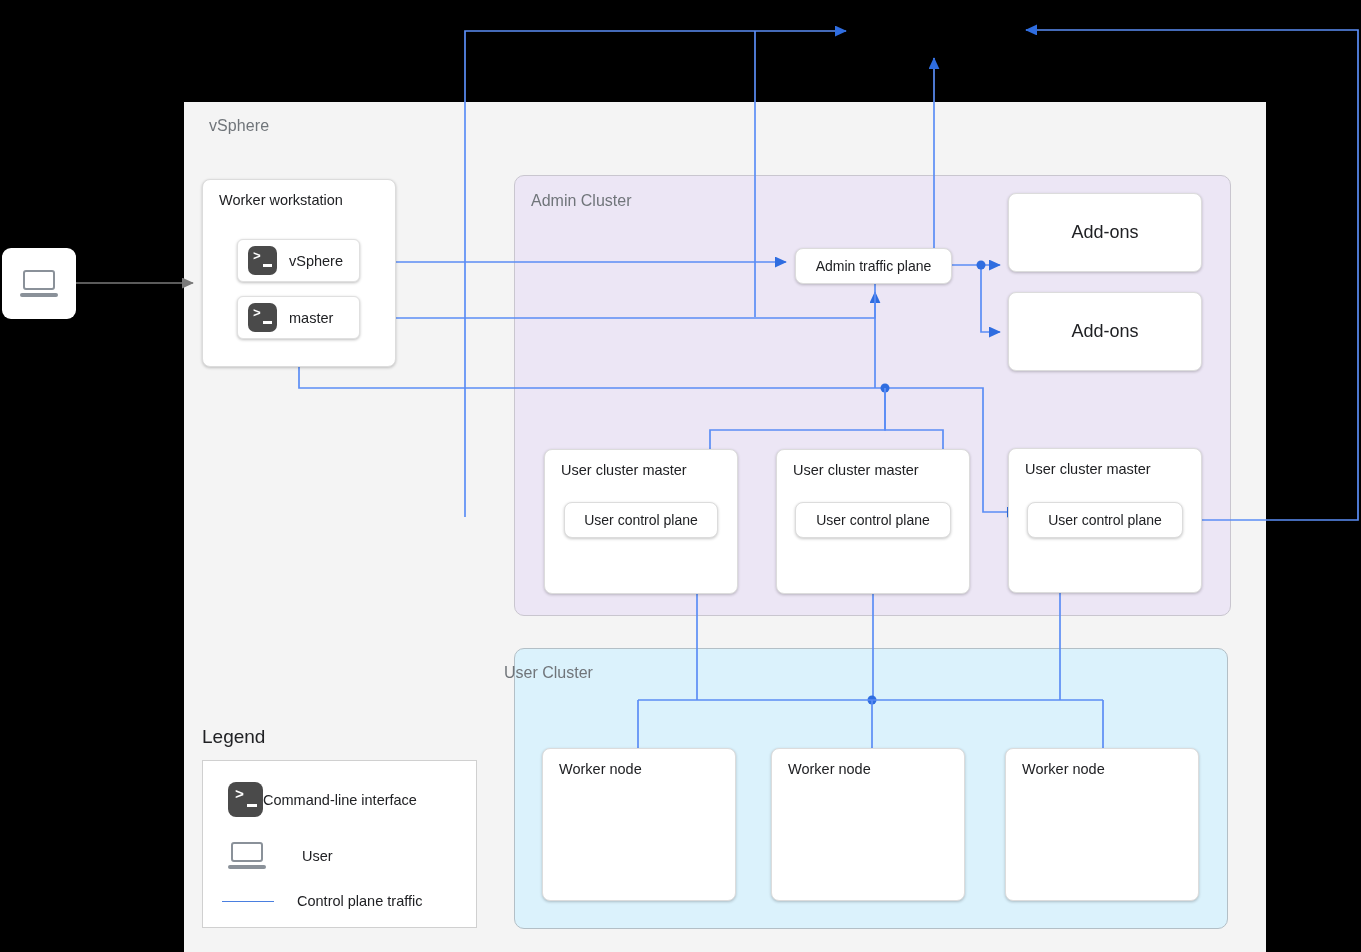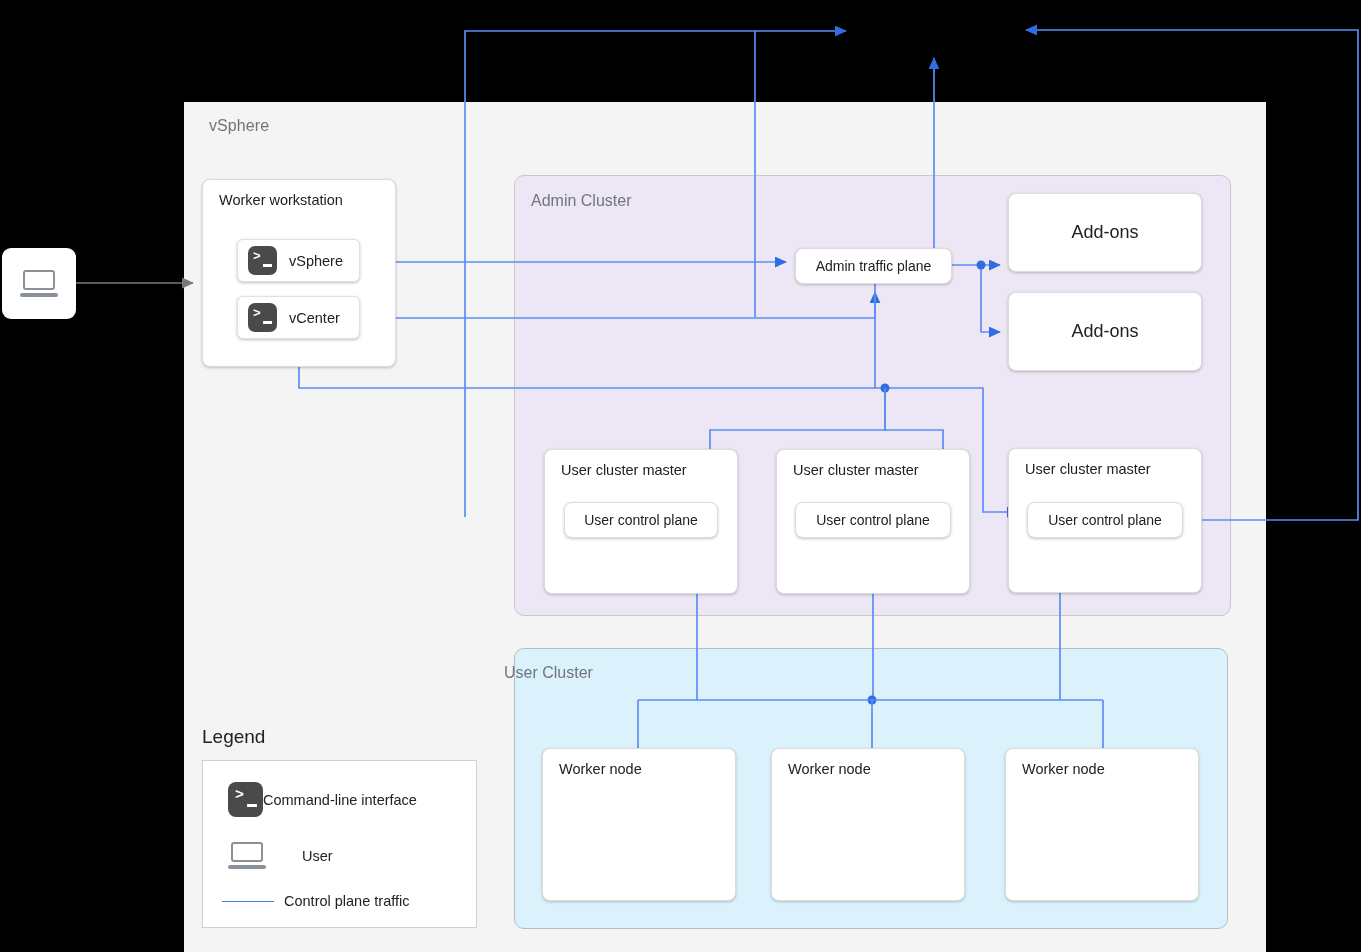--- a/index.html
+++ b/index.html
@@ -156,21 +156,21 @@
   }
   .lg-cli::after {
     content: ""; position: absolute; left: 19px; top: 22px;
     width: 10px; height: 3px; background: #fff;
   }
   .lg-line {
     width: 52px; height: 0; border-top: 1.6px solid #4a7fe0; flex: 0 0 auto;
   }
   .lg1 .lbl { }
   .lg2 .lbl { margin-left: 36px; }
-  .lg3 .lbl { margin-left: 10px; }
+  .lg3 .lbl { margin-left: 23px; }
 
   svg.wires { position: absolute; left: 0; top: 0; width: 1361px; height: 952px; pointer-events: none; }
 </style>
 </head>
 <body>
 
 <div id="stage">
 
   <div class="abs vsphere"></div>
   <div class="abs vsphere-label">vSphere</div>
@@ -233,21 +233,21 @@
 
   <div class="abs card admin-ws">
     <div class="card-title">Worker workstation</div>
   </div>
   <div class="abs cli-chip chip-gkectl">
     <span class="cli-icon"></span>
     <span class="chip-label">vSphere</span>
   </div>
   <div class="abs cli-chip chip-kubectl">
     <span class="cli-icon"></span>
-    <span class="chip-label">vCenter</span>
+    <span class="chip-label">master</span>
   </div>
 
   <div class="abs user-box">
     <span class="laptop">
       <span class="screen"></span>
         <span class="base"></span>
     </span>
   </div>
 
   <div class="abs card card-center adm-cp">

